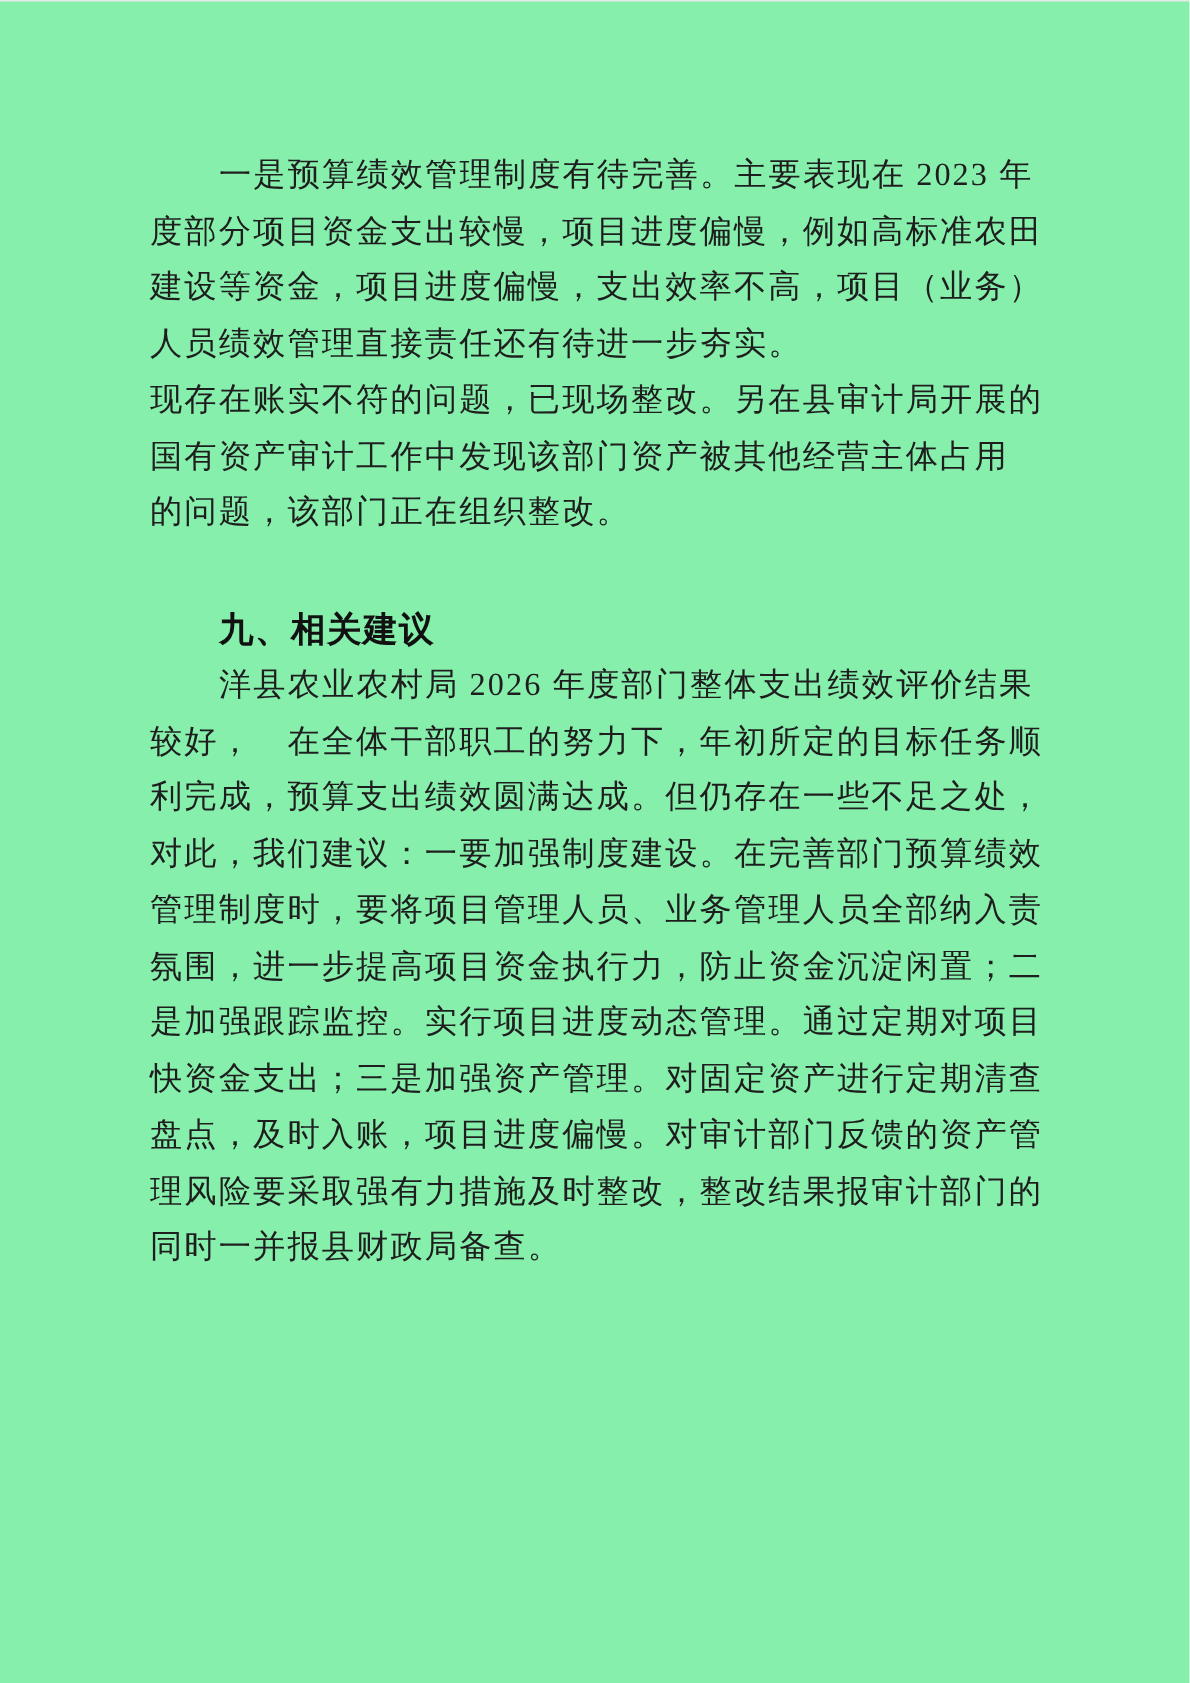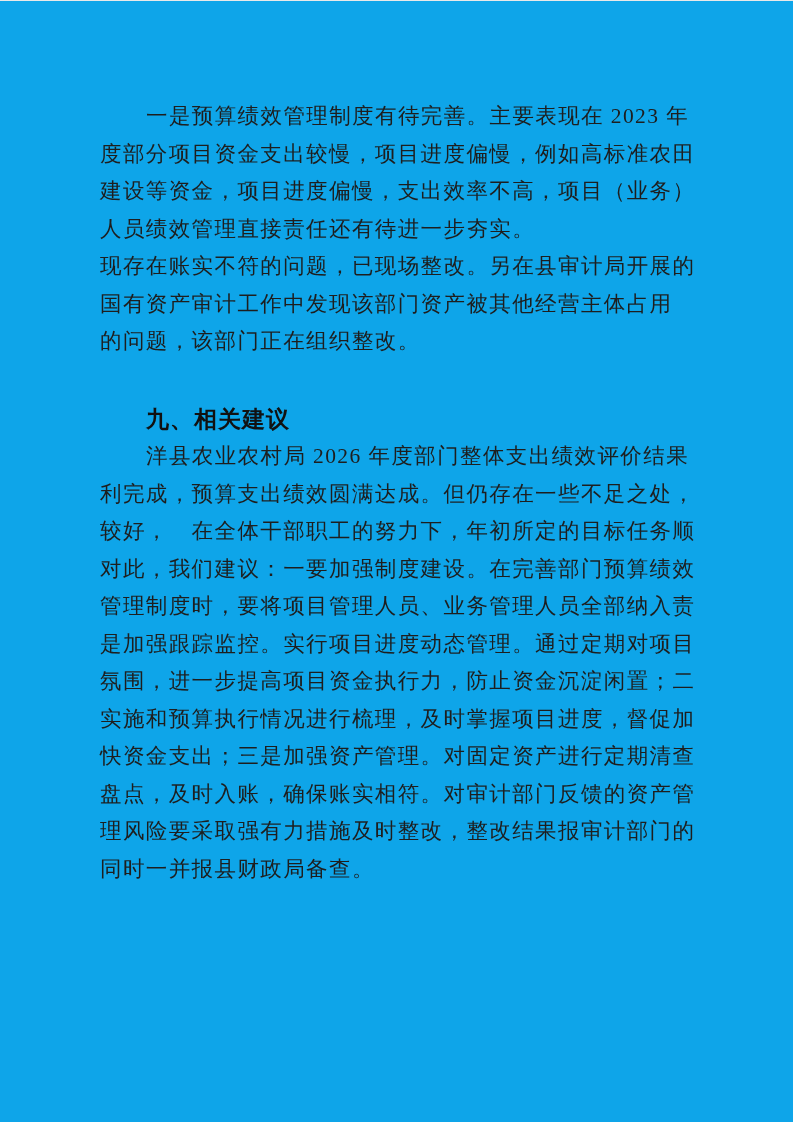--- a/index.html
+++ b/index.html
@@ -4,21 +4,21 @@
 <style>
   html, body {
     margin: 0;
     padding: 0;
     background: #ffffff;
   }
   .page {
     position: relative;
     width: 793px;
     height: 1122px;
-    background: #0ea5e9;
+    background: #86efac;
     border-top: 1px solid #e9e9e9;
     overflow: hidden;
     box-sizing: border-box;
   }
   .content {
     position: absolute;
     top: 97px;
     left: 100px;
     width: 600px;
     color: #1e1e1e;
@@ -69,27 +69,26 @@
     <p class="para">
       <span class="line">现存在账实不符的问题，已现场整改。另在县审计局开展的</span>
       <span class="line">国有资产审计工作中发现该部门资产被其他经营主体占用</span>
       <span class="line">的问题，该部门正在组织整改。</span>
     </p>
 
     <h2 class="para heading">九、相关建议</h2>
 
     <p class="para">
       <span class="line first">洋县农业农村局 2026 年度部门整体支出绩效评价结果</span>
+      <span class="line">较好，　在全体干部职工的努力下，年初所定的目标任务顺</span>
       <span class="line">利完成，预算支出绩效圆满达成。但仍存在一些不足之处，</span>
-      <span class="line">较好，　在全体干部职工的努力下，年初所定的目标任务顺</span>
       <span class="line">对此，我们建议：一要加强制度建设。在完善部门预算绩效</span>
       <span class="line">管理制度时，要将项目管理人员、业务管理人员全部纳入责</span>
+      <span class="line">氛围，进一步提高项目资金执行力，防止资金沉淀闲置；二</span>
       <span class="line">是加强跟踪监控。实行项目进度动态管理。通过定期对项目</span>
-      <span class="line">氛围，进一步提高项目资金执行力，防止资金沉淀闲置；二</span>
-      <span class="line">实施和预算执行情况进行梳理，及时掌握项目进度，督促加</span>
       <span class="line">快资金支出；三是加强资产管理。对固定资产进行定期清查</span>
-      <span class="line">盘点，及时入账，确保账实相符。对审计部门反馈的资产管</span>
+      <span class="line">盘点，及时入账，项目进度偏慢。对审计部门反馈的资产管</span>
       <span class="line">理风险要采取强有力措施及时整改，整改结果报审计部门的</span>
       <span class="line">同时一并报县财政局备查。</span>
     </p>
 
   </div>
 </div>
 
 </body></html>

